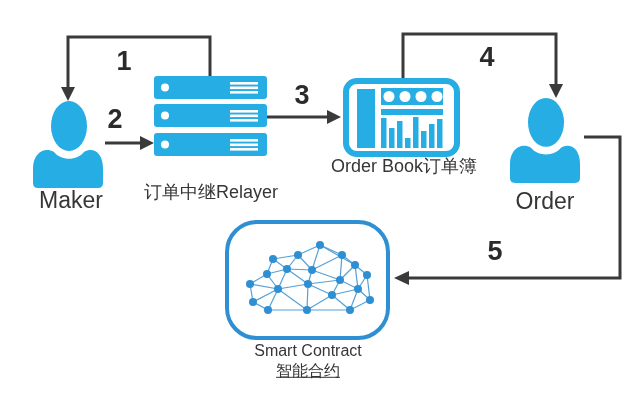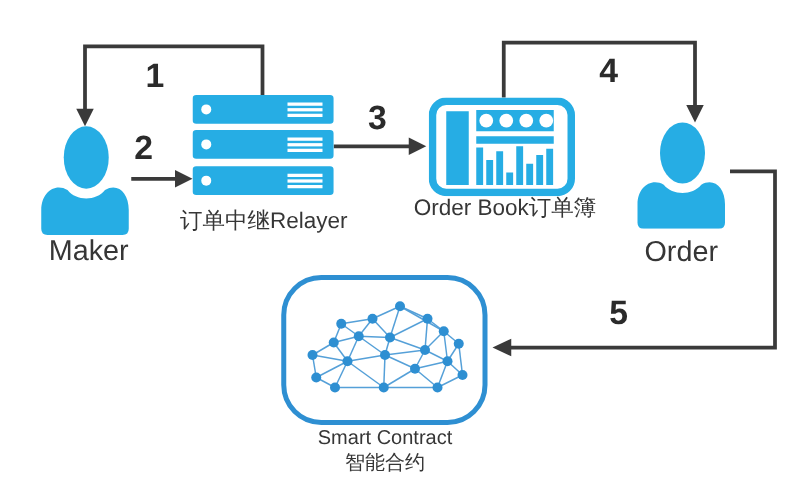--- a/index.html
+++ b/index.html
@@ -34,21 +34,21 @@
   .stroke-cyan{stroke:var(--icon-cyan);}
   .contract-box{
     position:absolute;left:225px;top:220px;width:165px;height:120px;
     border:4px solid var(--contract-blue);border-radius:32px;background:#fff;
     box-sizing:border-box;
   }
   .contract-box svg{position:absolute;left:16px;top:18px;width:130px;height:78px;overflow:visible;}
   .mesh-edge{stroke:var(--mesh-edge);stroke-width:1.2;}
   .mesh-node{fill:var(--contract-blue);}
   .sc-label1{font-size:16px;}
-  .sc-label2{font-size:16px;}
+  .sc-label2{font-size:16px;text-decoration:underline;}
 </style>
 </head>
 <body>
 
 <div class="canvas">
 
   <svg class="arrows" viewBox="0 0 639 400">
     <g>
       <polyline class="arrow-line" points="210,76 210,37 68,37 68,88"></polyline>
       <polygon class="arrow-head" points="61,87 75,87 68,101"></polygon>
@@ -103,21 +103,21 @@
       </g>
       <g>
         <rect class="fill-cyan" x="0" y="57" width="113" height="23" rx="3"></rect>
         <circle class="fill-white" cx="11" cy="68.5" r="4"></circle>
         <rect class="fill-white" x="76" y="63" width="28" height="2.6"></rect>
         <rect class="fill-white" x="76" y="67.5" width="28" height="2.6"></rect>
         <rect class="fill-white" x="76" y="72" width="28" height="2.6"></rect>
       </g>
     </svg>
   </div>
-  <div class="node-label label-md" style="left:211px;top:177px">订单中继Relayer</div>
+  <div class="node-label label-md" style="left:211px;top:192px">订单中继Relayer</div>
 
   <div class="node" style="left:343px;top:78px;width:117px;height:79px">
     <svg viewBox="0 0 117 79" width="117" height="79">
       <rect x="3" y="3" width="111" height="73" rx="11" fill="#ffffff" class="stroke-cyan" stroke-width="6"></rect>
       <rect class="fill-cyan" x="14" y="11" width="18" height="59"></rect>
       <rect class="fill-cyan" x="38" y="10" width="62" height="17"></rect>
       <circle class="fill-white" cx="46" cy="18.5" r="5.5"></circle>
       <circle class="fill-white" cx="62" cy="18.5" r="5.5"></circle>
       <circle class="fill-white" cx="78" cy="18.5" r="5.5"></circle>
       <circle class="fill-white" cx="94" cy="18.5" r="5.5"></circle>

